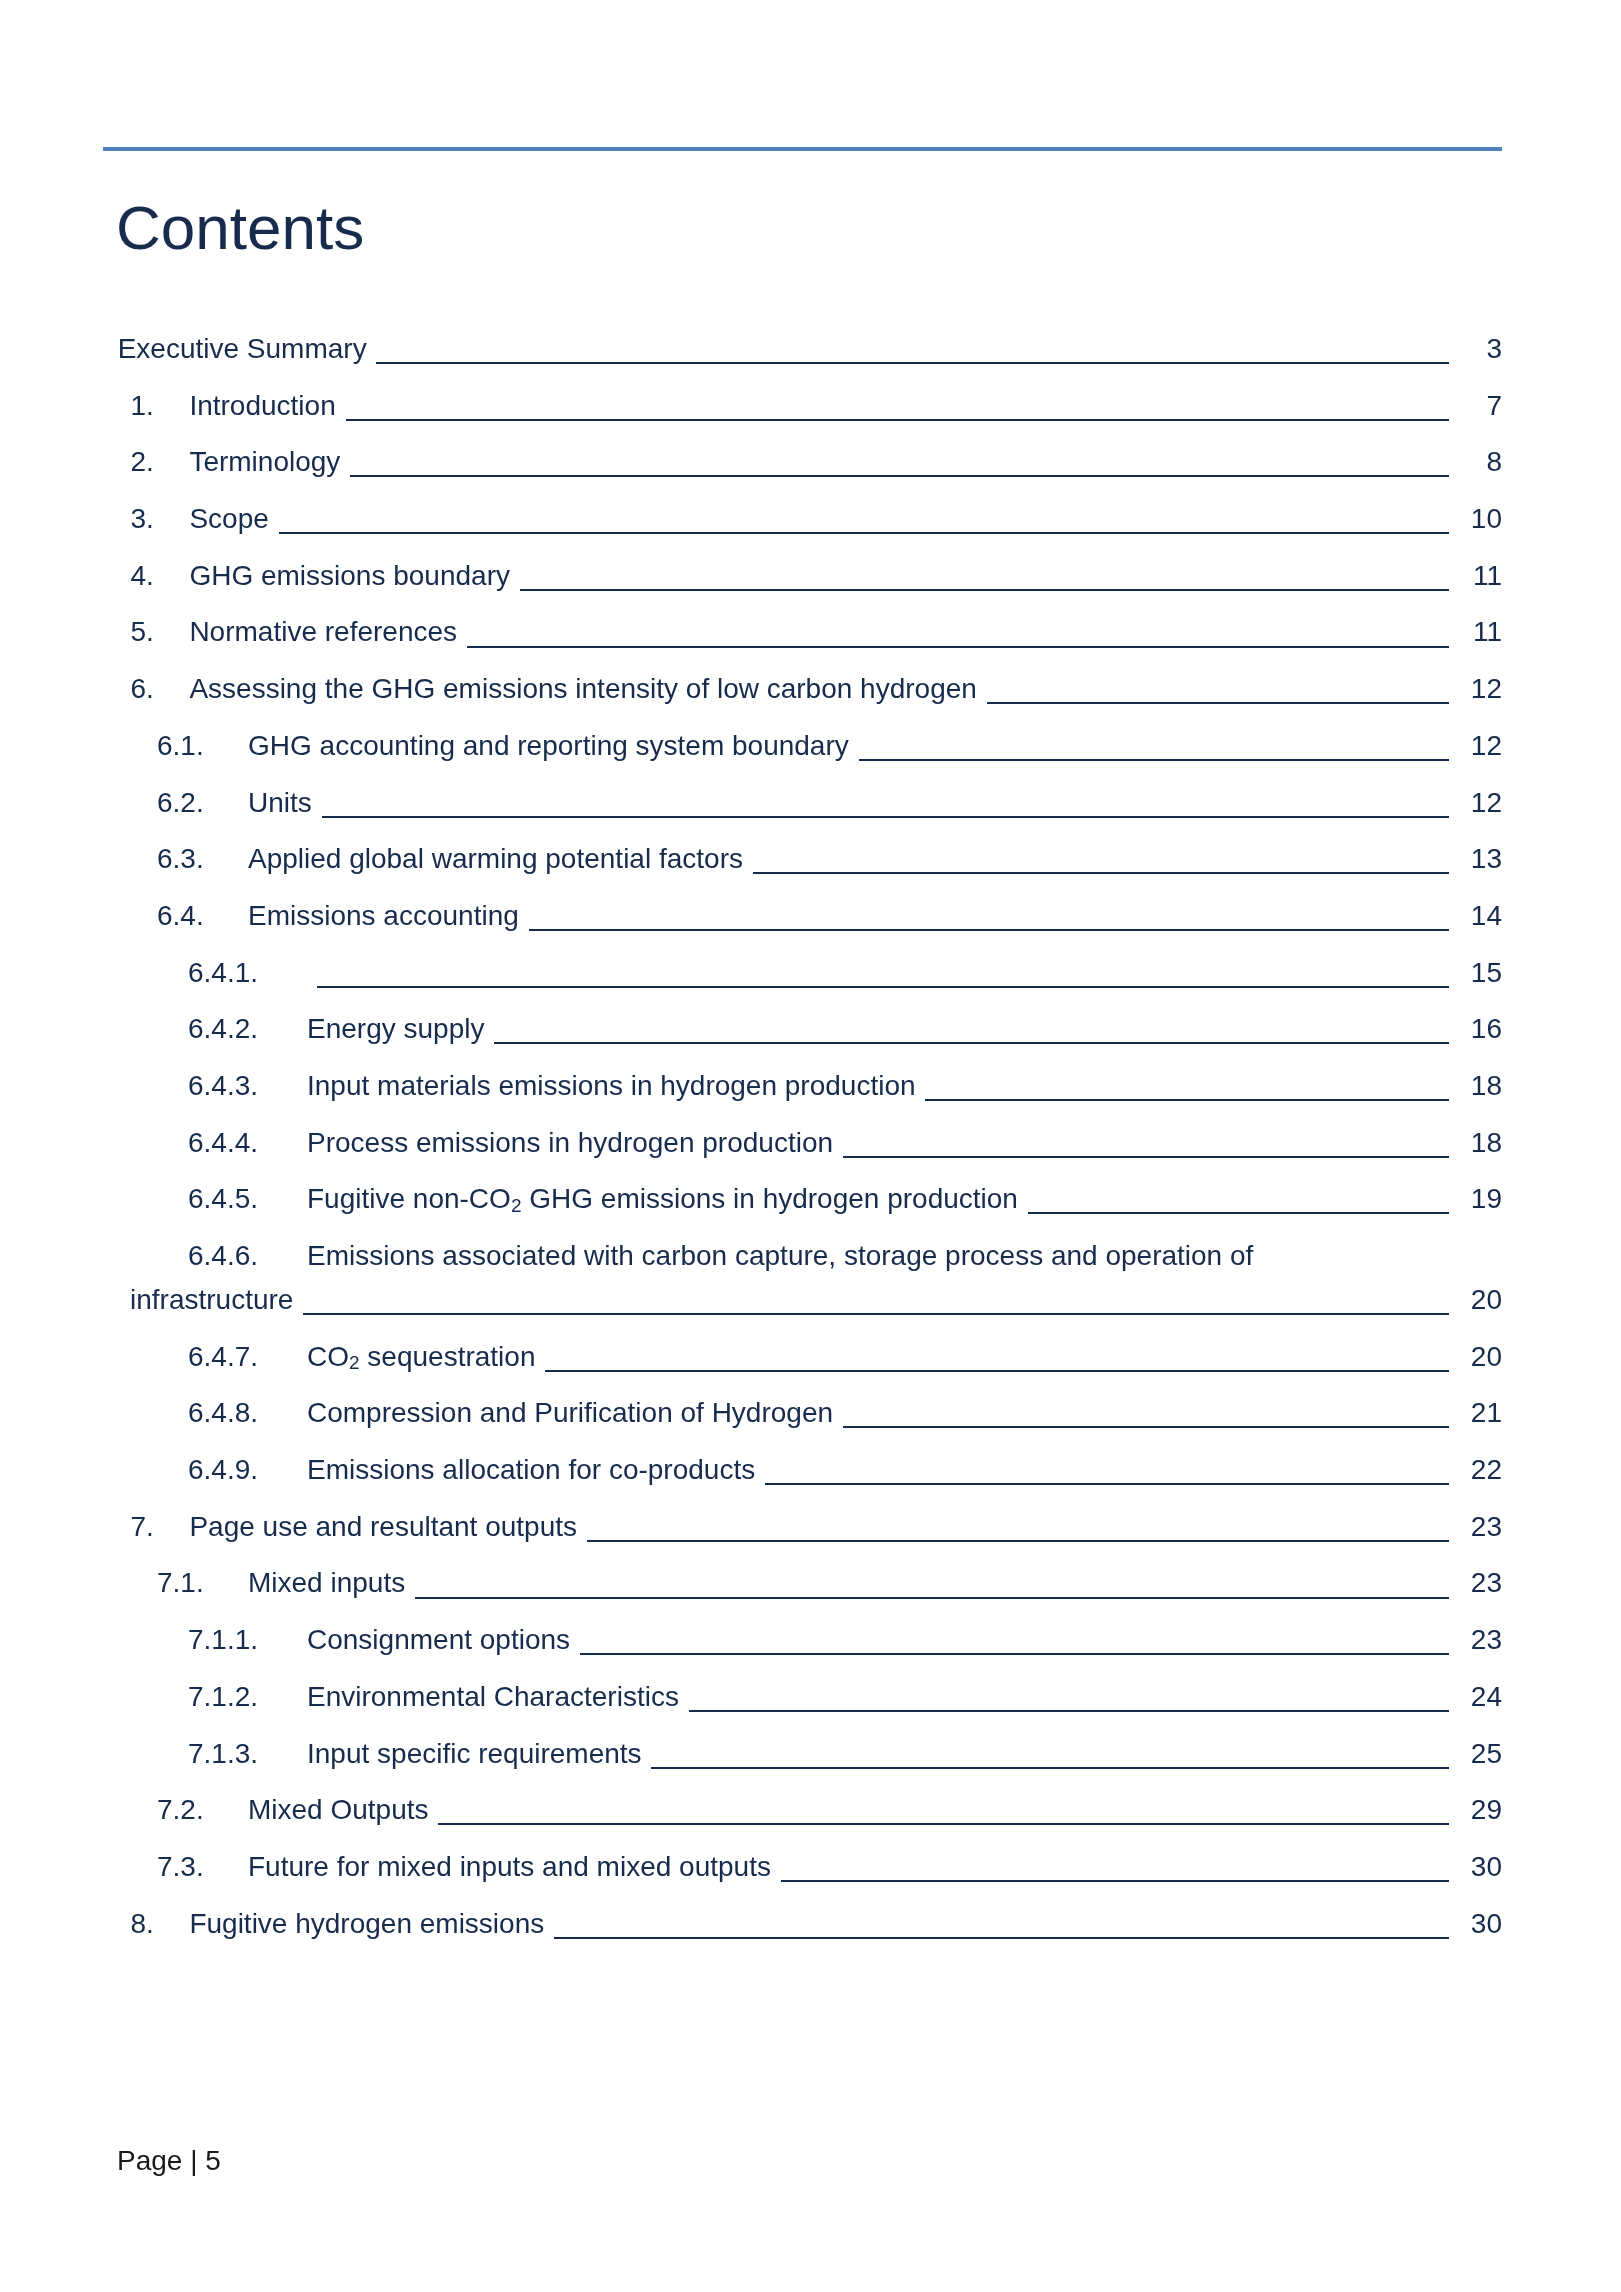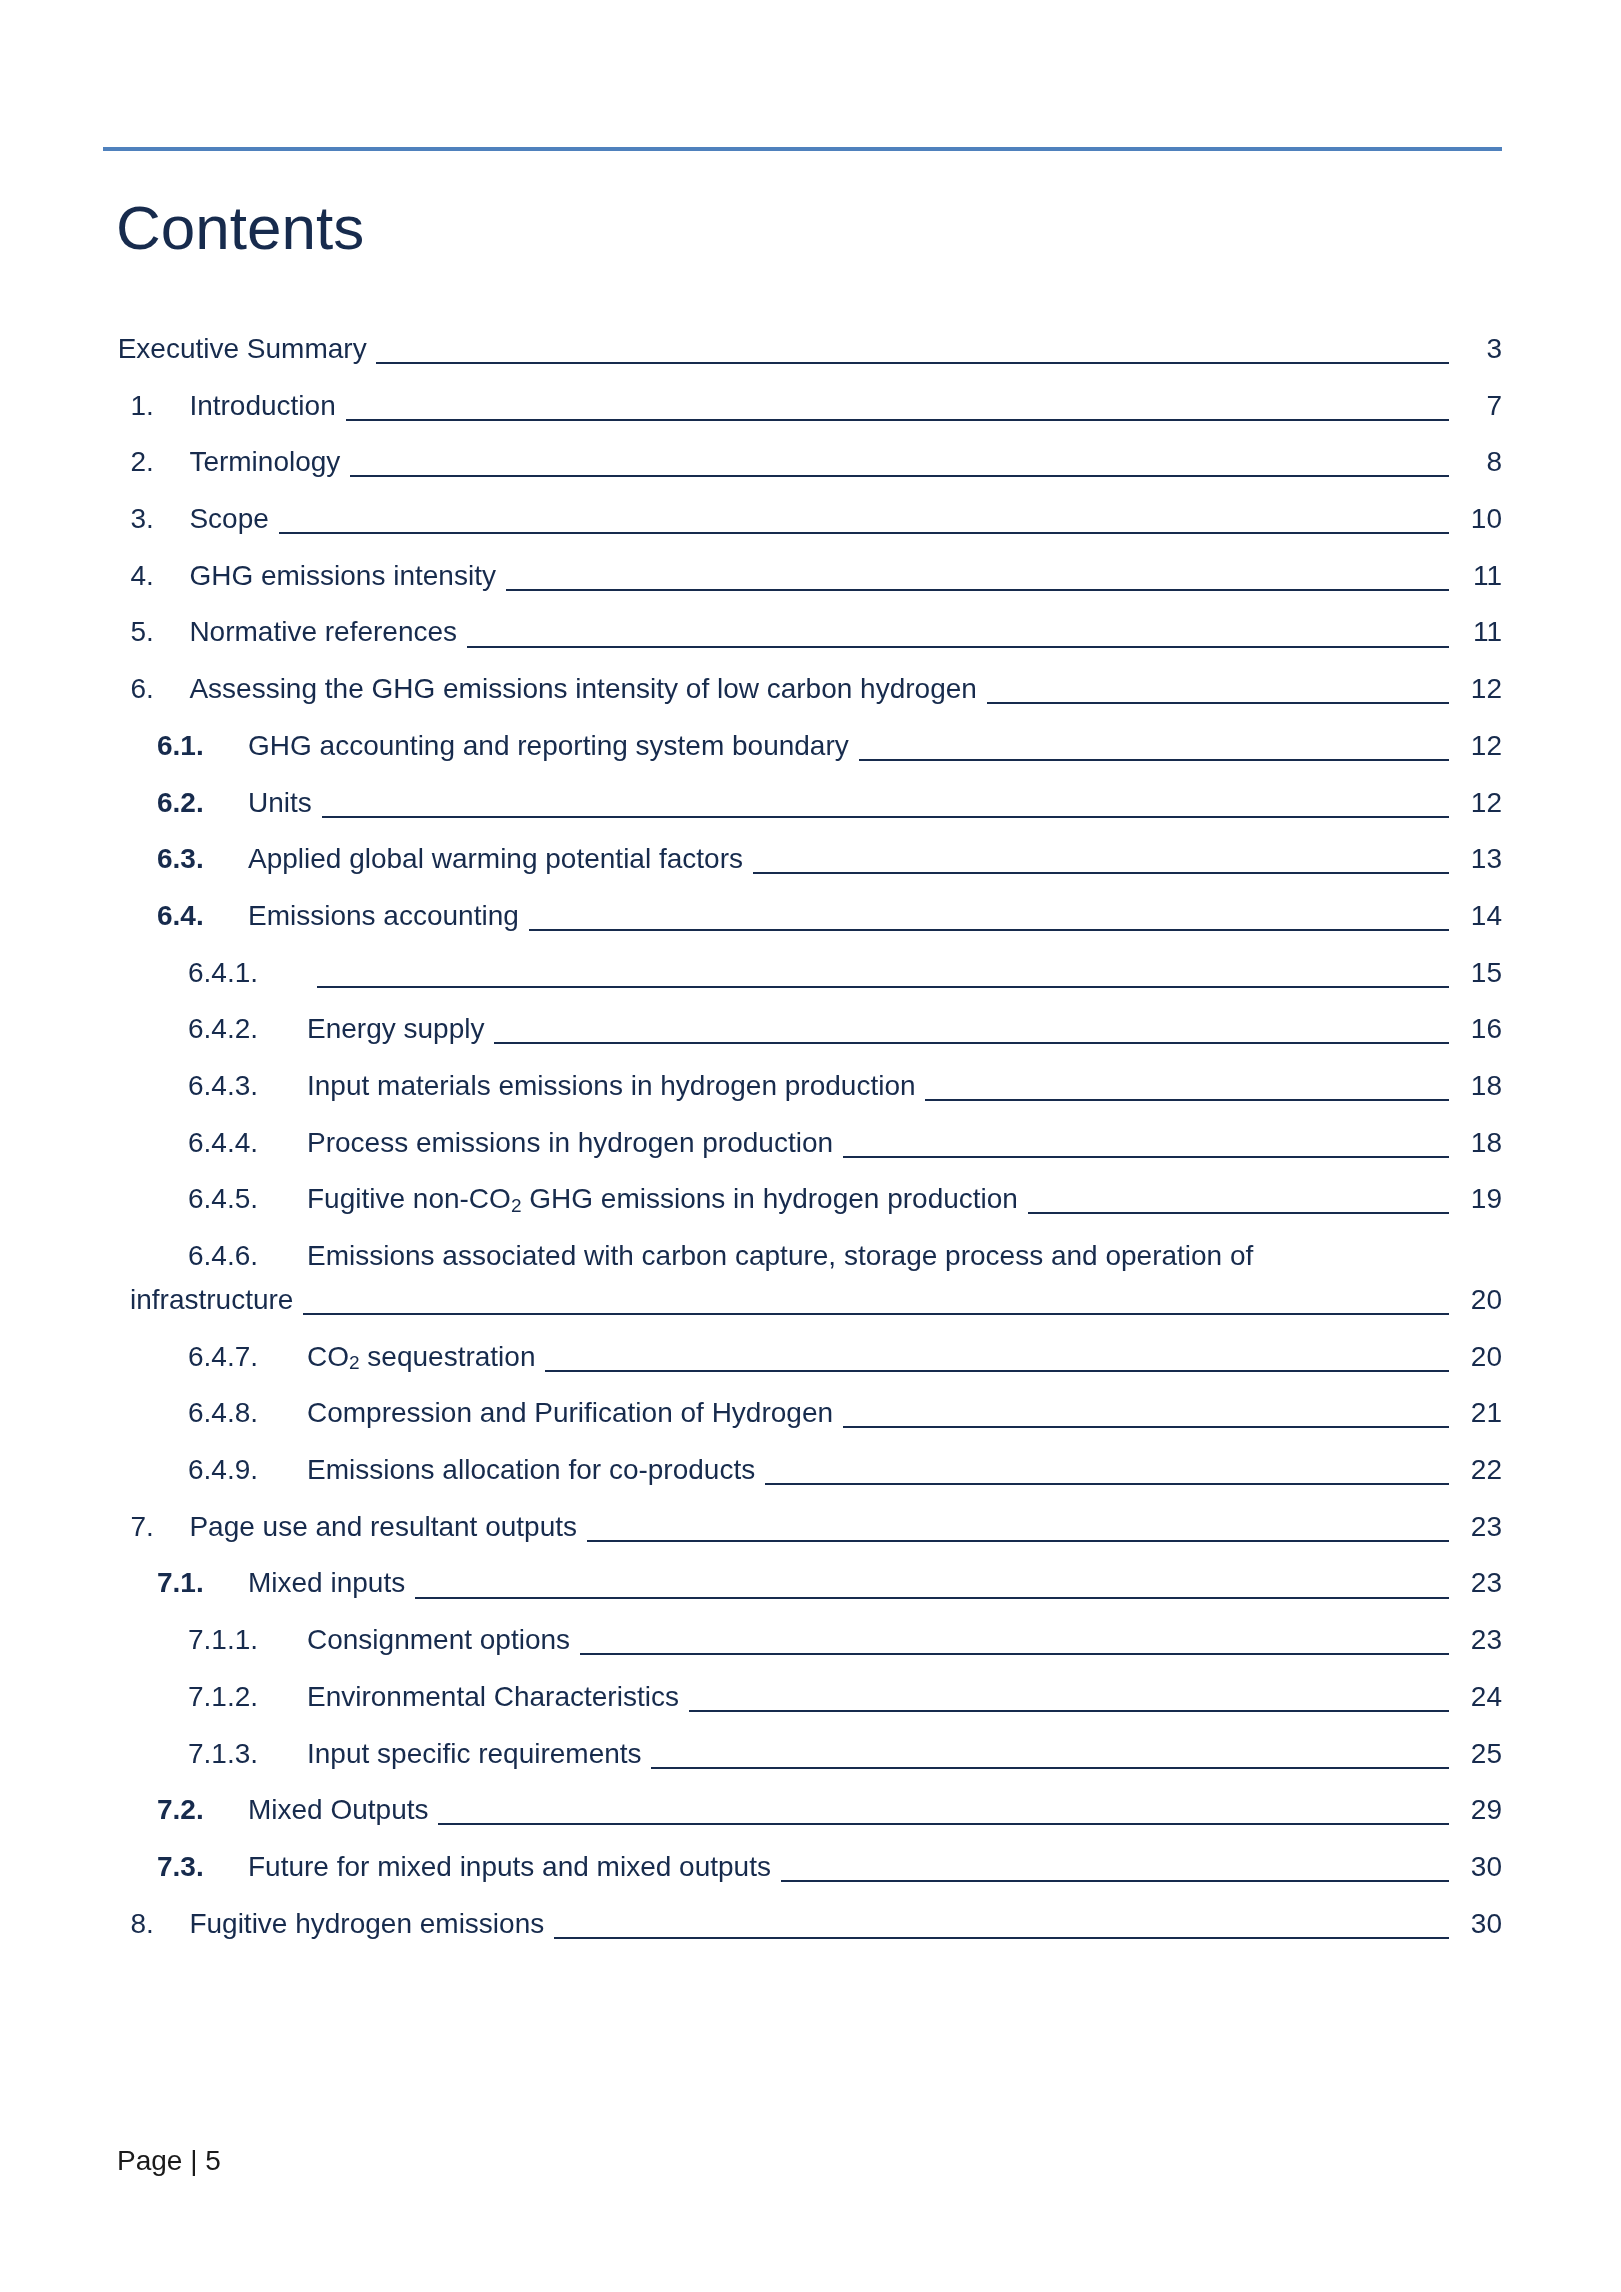--- a/index.html
+++ b/index.html
@@ -48,21 +48,21 @@
     display:flex;
     margin-bottom:12.7px;
   }
   .toc-row.wrap{display:block;}
   .toc-line{display:flex;}
   .level-0{padding-left:14.7px;}
   .level-1{padding-left:27.4px;}
   .level-2{padding-left:54px;}
   .level-3{padding-left:85px;}
   .level-1 .num{width:59px;}
-  .level-2 .num{width:91px;font-weight:bold;}
+  .level-2 .num{width:91px;}
   .level-3 .num{width:119px;}
   .num{flex:none;}
   .txt{flex:none;white-space:nowrap;}
   .wrap .txt{white-space:normal;}
   .leader{
     flex:1 1 auto;
     min-width:29px;
     border-bottom:2.9px solid var(--navy);
     margin:0 11.8px 6.9px 9.8px;
     align-self:flex-end;
@@ -116,21 +116,21 @@
         <span class="pg">8</span>
       </div>
       <div class="toc-row level-1">
         <span class="num">3.</span>
         <span class="txt">Scope</span>
         <span class="leader"></span>
         <span class="pg">10</span>
       </div>
       <div class="toc-row level-1">
         <span class="num">4.</span>
-        <span class="txt">GHG emissions intensity</span>
+        <span class="txt">GHG emissions boundary</span>
         <span class="leader"></span>
         <span class="pg">11</span>
       </div>
       <div class="toc-row level-1">
         <span class="num">5.</span>
         <span class="txt">Normative references</span>
         <span class="leader"></span>
         <span class="pg">11</span>
       </div>
       <div class="toc-row level-1">

